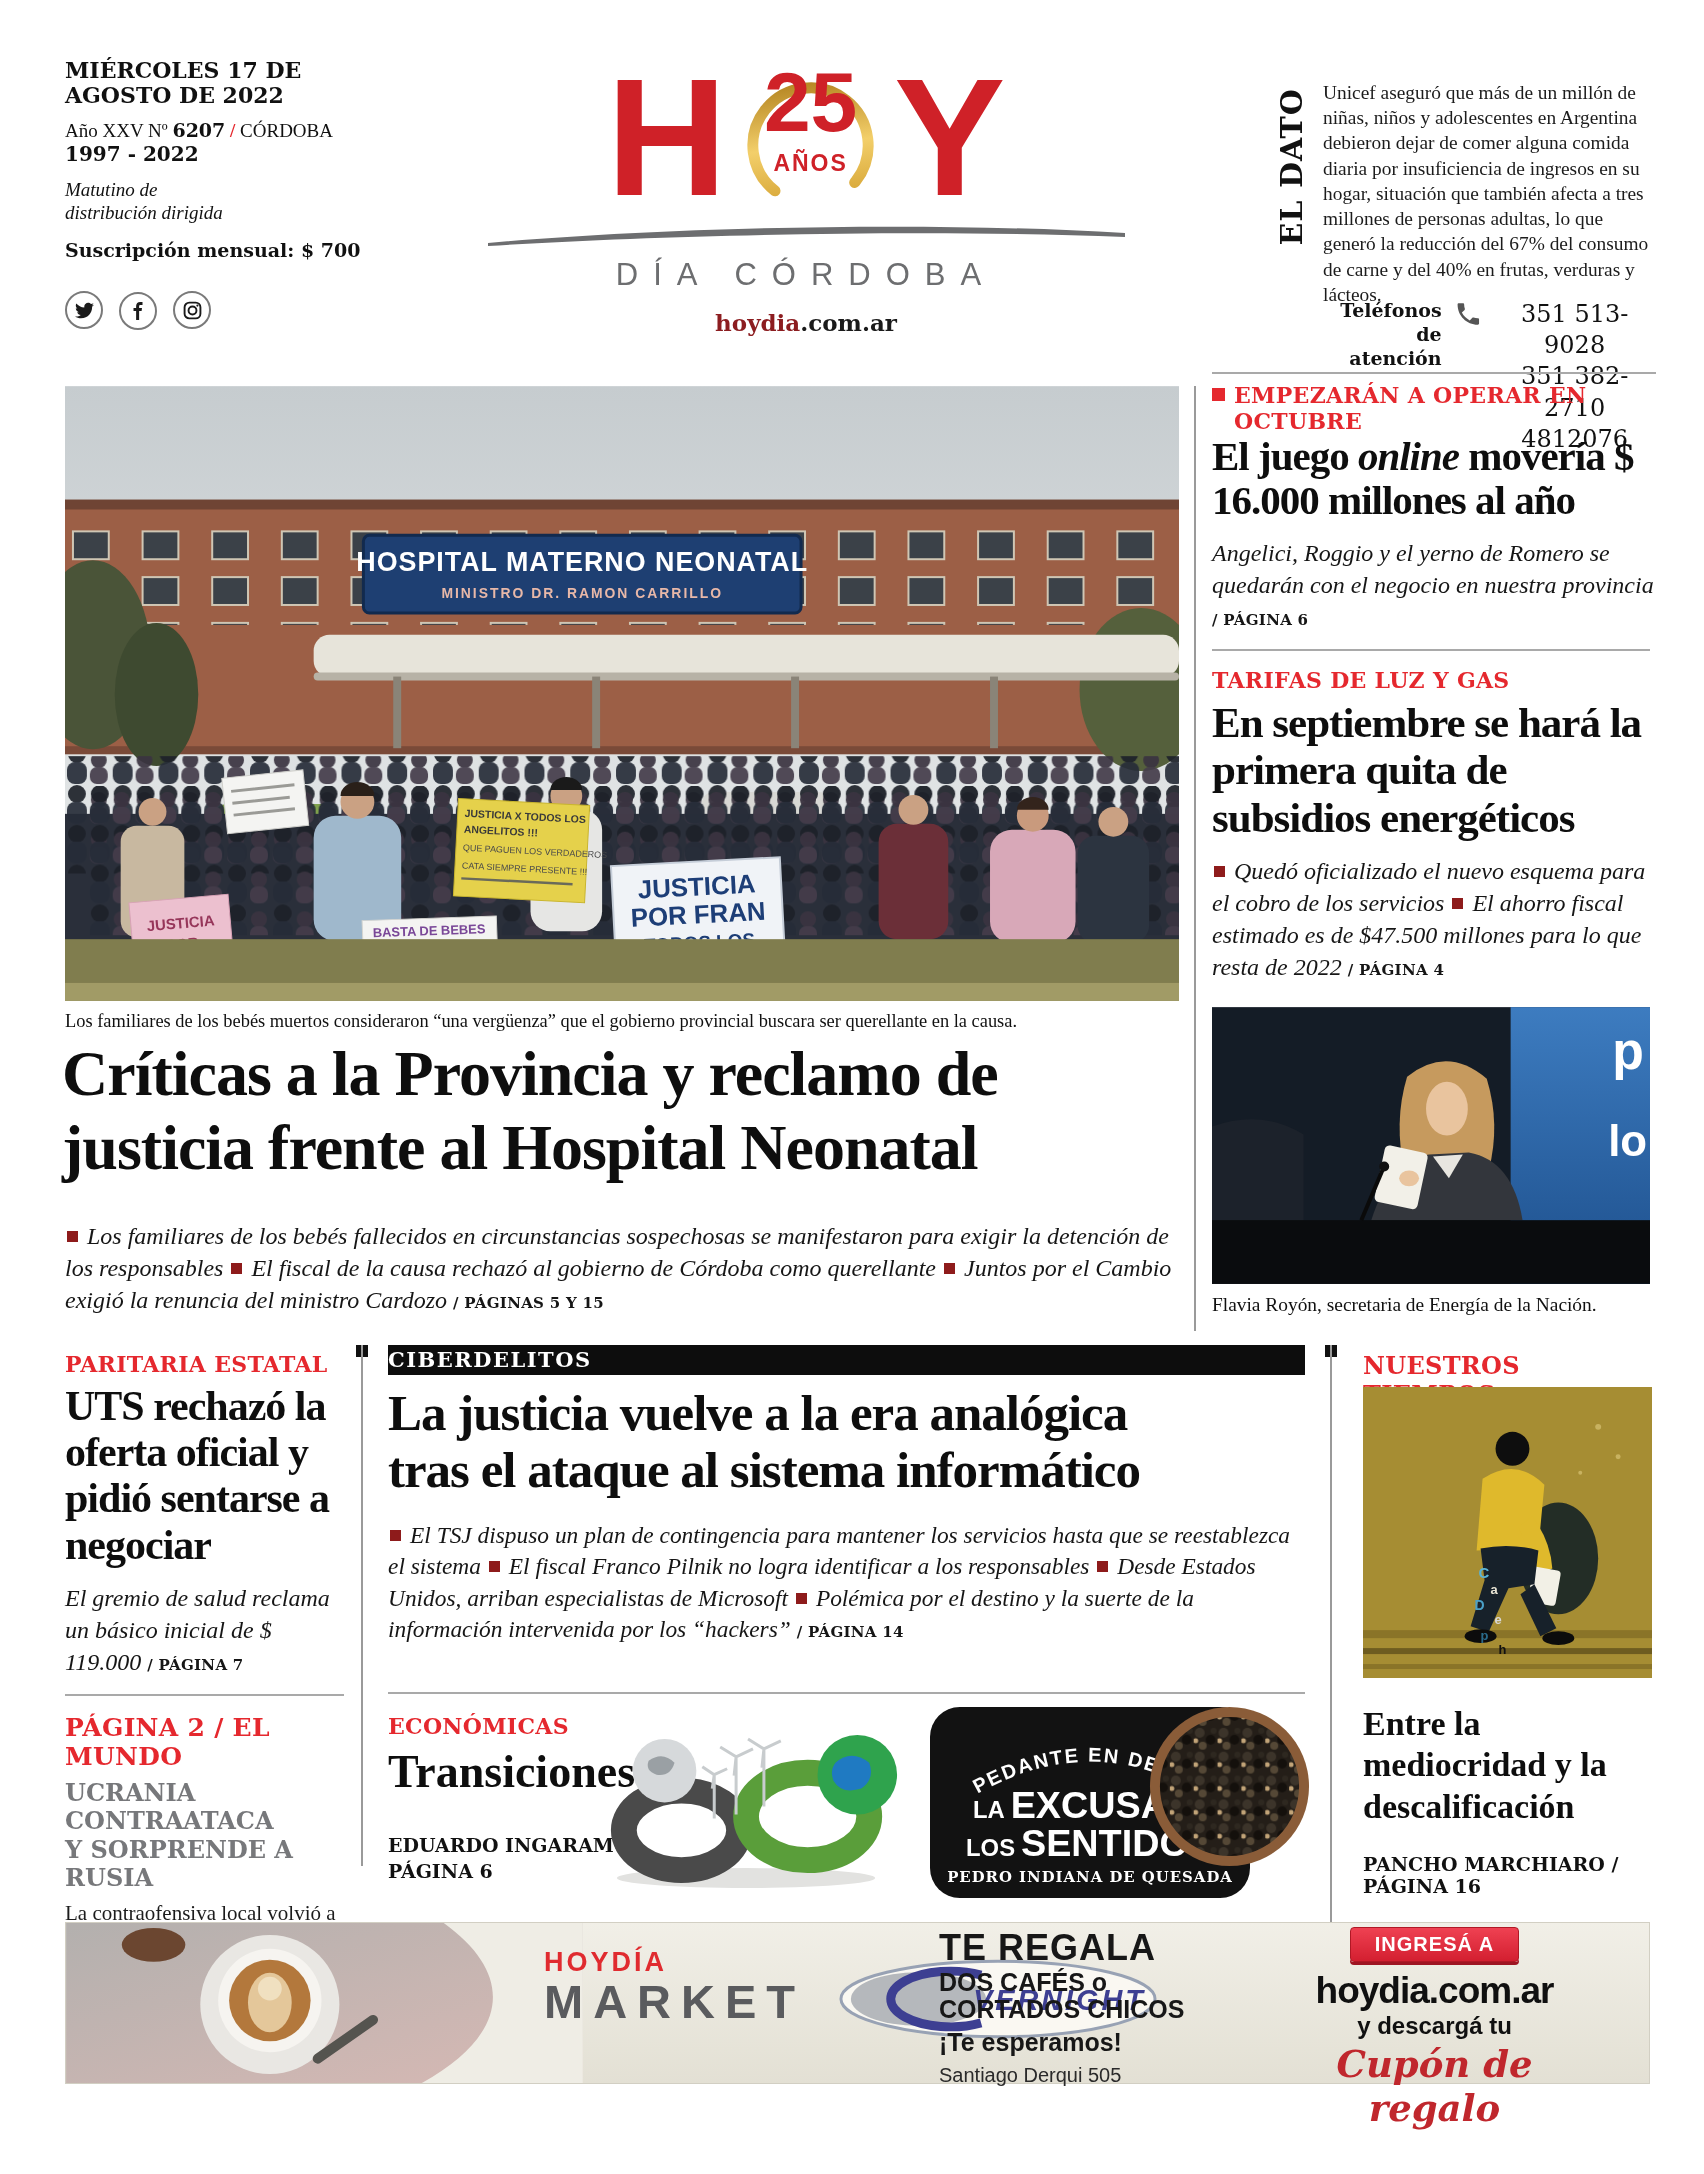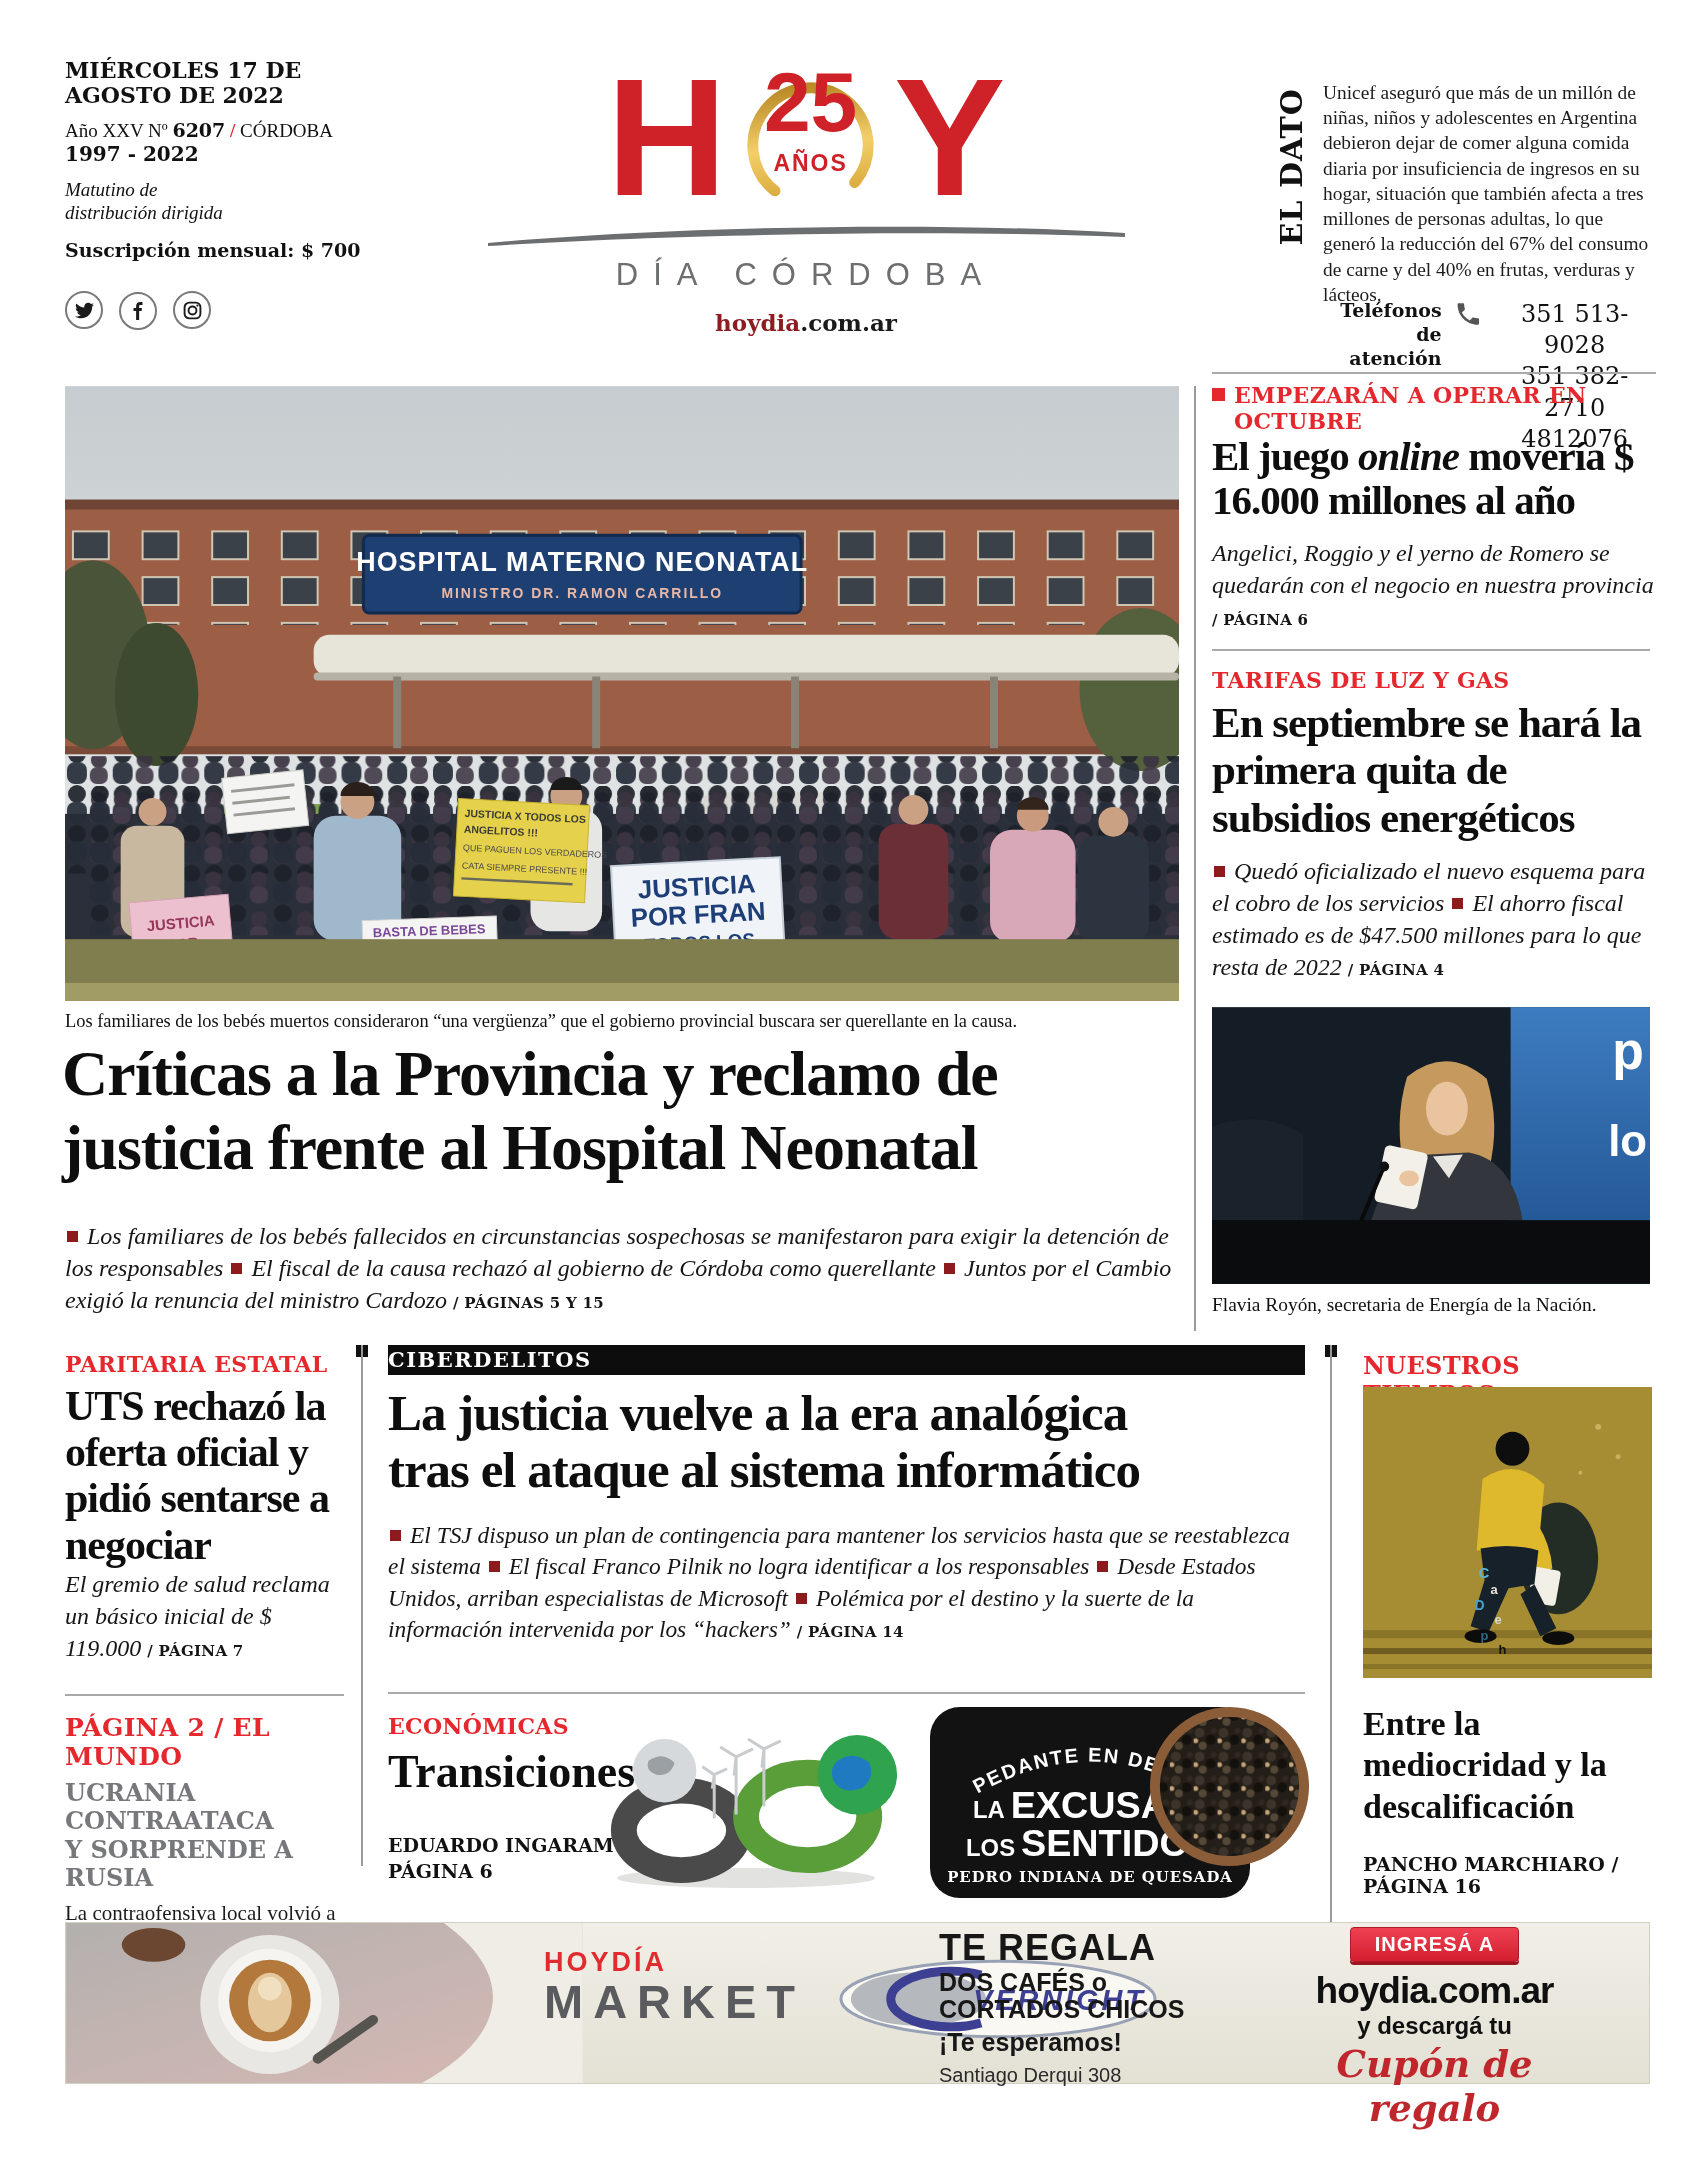--- a/index.html
+++ b/index.html
@@ -281,21 +281,21 @@
   <div class="abs" style="left:1212px;top:1294px;width:444px;font-size:19.4px">Flavia Royón, secretaria de Energía de la Nación.</div>
 
   <div class="blacksq" style="left:356px;top:1345px"></div>
   <div class="vdiv" style="left:361px;top:1345px;height:521px"></div>
   <div class="blacksq" style="left:1325px;top:1345px"></div>
   <div class="vdiv" style="left:1330px;top:1345px;height:585px"></div>
 
   <div class="abs" style="left:65px;top:1351px;width:284px">
     <div class="kicker">PARITARIA ESTATAL</div>
     <div class="hl" style="font-size:42px;line-height:1.1;margin-top:6px">UTS rechazó la oferta oficial y pidió sentarse a negociar</div>
-    <div class="deck" style="">
+    <div class="deck" style="margin-top:14px">
       <span>El gremio de salud reclama un básico inicial de $ 119.000</span>
       <span class="pageref">/ PÁGINA 7</span>
     </div>
   </div>
   <div class="hdiv" style="left:65px;top:1694px;width:279px"></div>
 
   <div class="abs" style="left:65px;top:1713px;width:289px">
     <div class="kicker" style="font-size:25px">PÁGINA 2 / EL MUNDO</div>
     <div class="slab b" style="font-size:24px;color:#77787b;line-height:1.18;margin-top:8px">
       <div>UCRANIA CONTRAATACA</div>
@@ -439,21 +439,21 @@
       <ellipse cx="165" cy="42" rx="158" ry="38" fill="#faf8f2" stroke="#98a2b4" stroke-width="3"></ellipse>
       <ellipse cx="85" cy="42" rx="68" ry="27" fill="#b5b8bc"></ellipse>
       <path d="M148,18 A60,28 0 1 0 148,66" fill="none" stroke="#3d3f92" stroke-width="9"></path>
       <text x="140" y="53" fill="#3d3f92" font-family="Liberation Sans,sans-serif" font-style="italic" font-weight="bold" font-size="29" letter-spacing="3">VERNIGHT</text>
     </svg>
     <div class="abs sans" style="left:873px;top:4px;color:#171717">
       <div style="font-size:36px;font-weight:900;letter-spacing:1px">TE REGALA</div>
       <div style="font-size:25px;font-weight:800;line-height:1.08">DOS CAFÉS o</div>
       <div style="font-size:25px;font-weight:800;line-height:1.08">CORTADOS CHICOS</div>
       <div style="font-size:25px;font-weight:800;margin-top:5px">¡Te esperamos!</div>
-      <div style="font-size:20px;font-weight:400;margin-top:7px;color:#2a2a2a">Santiago Derqui 308</div>
+      <div style="font-size:20px;font-weight:400;margin-top:7px;color:#2a2a2a">Santiago Derqui 505</div>
     </div>
     <div class="abs sans" style="left:1234px;top:4px;width:269px;text-align:center">
       <span class="cta-btn">INGRESÁ A</span>
       <div style="font-size:37px;font-weight:900;color:#101010;margin-top:8px;letter-spacing:-1px">hoydia.com.ar</div>
       <div style="font-size:24px;font-weight:700;color:#101010">y descargá tu</div>
       <div class="it b" style="font-family:'DejaVu Serif',serif;font-size:37px;color:#c0272d;margin-top:2px">Cupón de regalo</div>
     </div>
   </div>
 
 </div>

